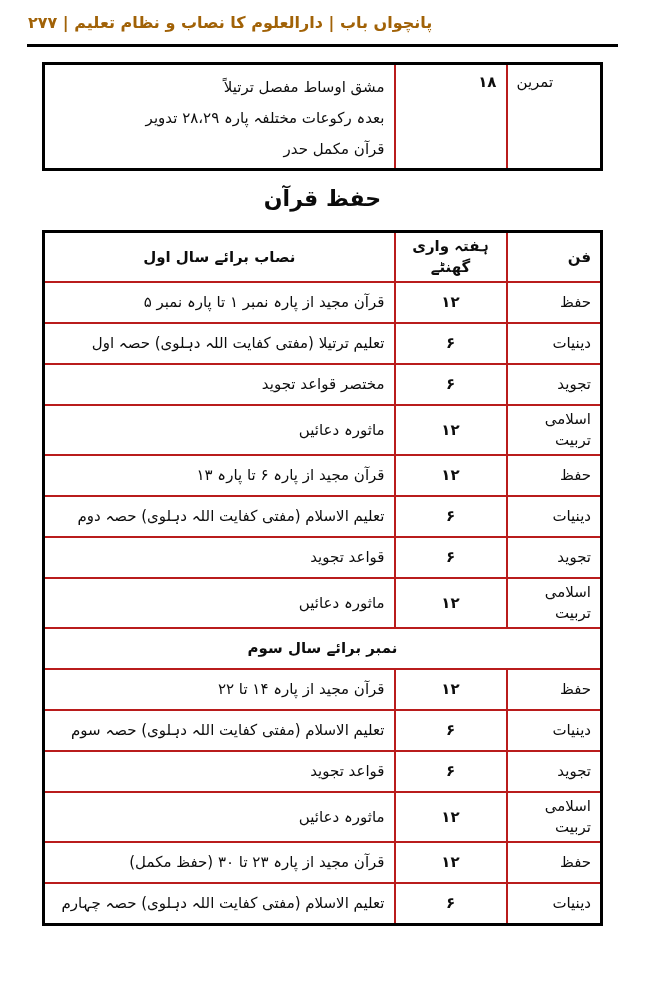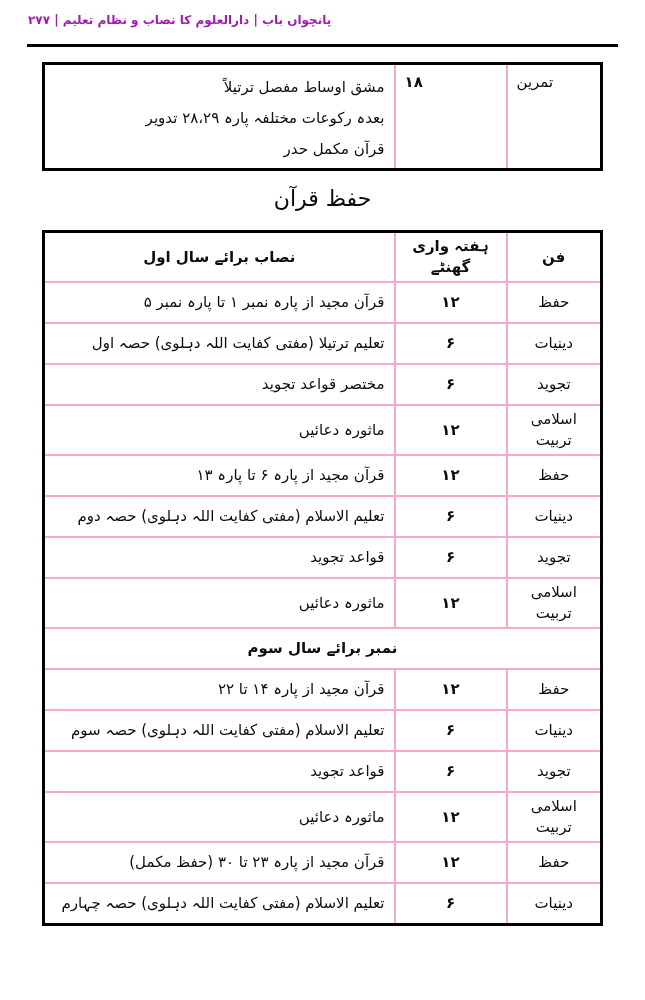--- a/index.html
+++ b/index.html
@@ -3,61 +3,61 @@
 <meta charset="utf-8">
 <style>
   html,body{margin:0;padding:0;background:#ffffff;}
   body{font-family:"DejaVu Sans", sans-serif; color:#0d0d0d;}
   .page{position:relative; width:645px; height:1000px; background:#ffffff; overflow:hidden; direction:rtl;}
 
   
   .running-header{
     position:absolute; left:28px; top:13px;
     direction:rtl; white-space:nowrap;
-    font-size:12px; font-weight:bold; color:#a21caf;
+    font-size:16px; font-weight:bold; color:#a16207;
   }
   .header-rule{
     position:absolute; left:27px; right:27px; top:44px;
     height:2px; background:#000; border-bottom:1px solid #000;
   }
 
   
   table.tbl{
     position:absolute; right:42px; width:561px;
     border-collapse:collapse; table-layout:fixed;
     border:3px solid #000;
     direction:rtl;
     font-size:15px;
   }
   table.tbl td{
-    border:2px solid #f9a8d4;
+    border:2px solid #b91c1c;
     padding:3px 9px;
     vertical-align:middle;
     line-height:21px;
   }
   col.c-subject{width:95px;}
   col.c-hours{width:112px;}
 
   
   table.exercise{top:62px;}
   table.exercise td{vertical-align:top; padding-top:7px;}
   table.exercise td.subject{text-align:left;}
-  table.exercise td.hours{text-align:left; font-weight:bold;}
+  table.exercise td.hours{text-align:right; font-weight:bold;}
   table.exercise td.content div{line-height:31px; text-align:right;}
 
   
   .section-title{
     position:absolute; top:186px; left:0; right:0;
-    text-align:center; font-size:22px; font-weight:normal; color:#0b0b0b;
+    text-align:center; font-size:22px; font-weight:bold; color:#0b0b0b;
   }
 
   
   table.curriculum{top:230px;}
   table.curriculum td{height:33px;}
-  td.subject{text-align:center;}
+  td.subject{}
   td.hours{text-align:center; font-weight:bold;}
   td.content{text-align:right;}
   tr.head-row td{font-weight:bold;}
   tr.head-row td.content{text-align:center;}
   td.band{text-align:center; font-weight:bold; height:33px;}
 </style>
 </head>
 <body>
 
 <div class="page">

